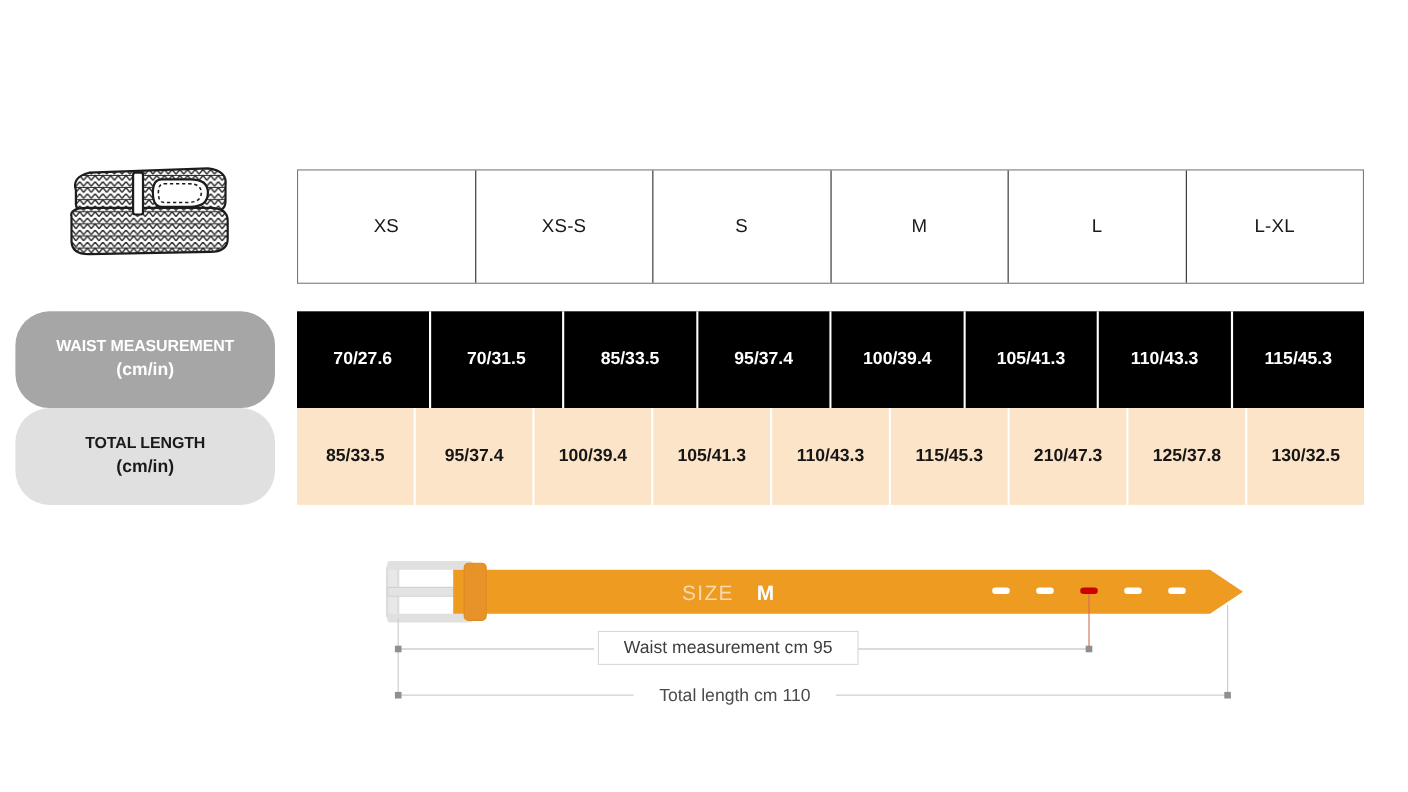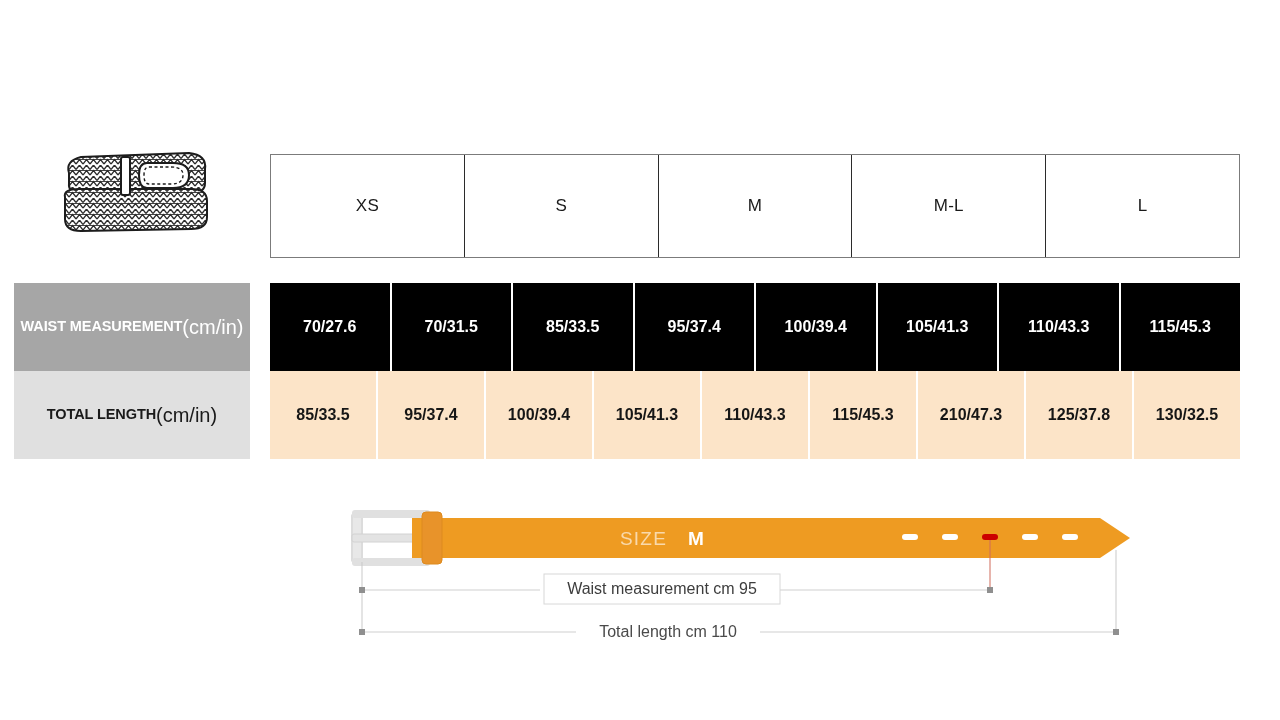--- a/index.html
+++ b/index.html
@@ -57,42 +57,44 @@
     height: 88px;
     display: flex;
   }
   #waist-row { top: 283px; }
   #length-row { top: 371px; }
 
   .row-label {
     width: 236px;
     flex: 0 0 236px;
     display: flex;
+    flex-direction: column;
     align-items: center;
     justify-content: center;
     text-align: center;
     box-sizing: border-box;
+    border-radius: 31px;
   }
   #waist-row .row-label {
     background: #a6a6a6;
     color: #ffffff;
   }
   #length-row .row-label {
     background: #e0e0e0;
     color: #1a1a1a;
   }
   .row-label .l1 {
     font-size: 14.5px;
     font-weight: bold;
     letter-spacing: -0.1px;
     line-height: 1.35;
   }
   .row-label .l2 {
-    font-size: 20px;
-    font-weight: normal;
+    font-size: 16px;
+    font-weight: bold;
     line-height: 1.35;
   }
 
   .label-gap { flex: 0 0 20px; }
 
   .row-cells {
     flex: 1 1 auto;
     display: flex;
   }
   .row-cells .cell {
@@ -150,24 +152,25 @@
 
     <rect x="66" y="14" width="9" height="38" rx="2" fill="#ffffff" stroke="#1c1c1c" stroke-width="2"></rect>
 
     <path d="M92,20 L118,20 Q134,20 134,32 Q134,45 118,45 L92,45 Q84,45 84,32 Q84,20 92,20 Z" fill="#ffffff" stroke="#1c1c1c" stroke-width="2"></path>
     <path d="M94,24 L116,24 Q128,24 128,32 Q128,41 116,41 L94,41 Q89,41 89,32 Q89,24 94,24 Z" fill="none" stroke="#1c1c1c" stroke-width="1.4" stroke-dasharray="3 2.5"></path>
   </svg>
 </div>
 
 <div id="size-header-table">
   <div class="hcell">XS</div>
+  <div class="hcell">XS-S</div>
   <div class="hcell">S</div>
   <div class="hcell">M</div>
-  <div class="hcell">M-L</div>
   <div class="hcell">L</div>
+  <div class="hcell">L-XL</div>
 </div>
 
 <div class="meas-row" id="waist-row">
   <div class="row-label">
     <span class="l1">WAIST MEASUREMENT</span>
     <span class="l2">(cm/in)</span>
   </div>
   <div class="label-gap"></div>
   <div class="row-cells">
     <div class="cell">70/27.6</div>

